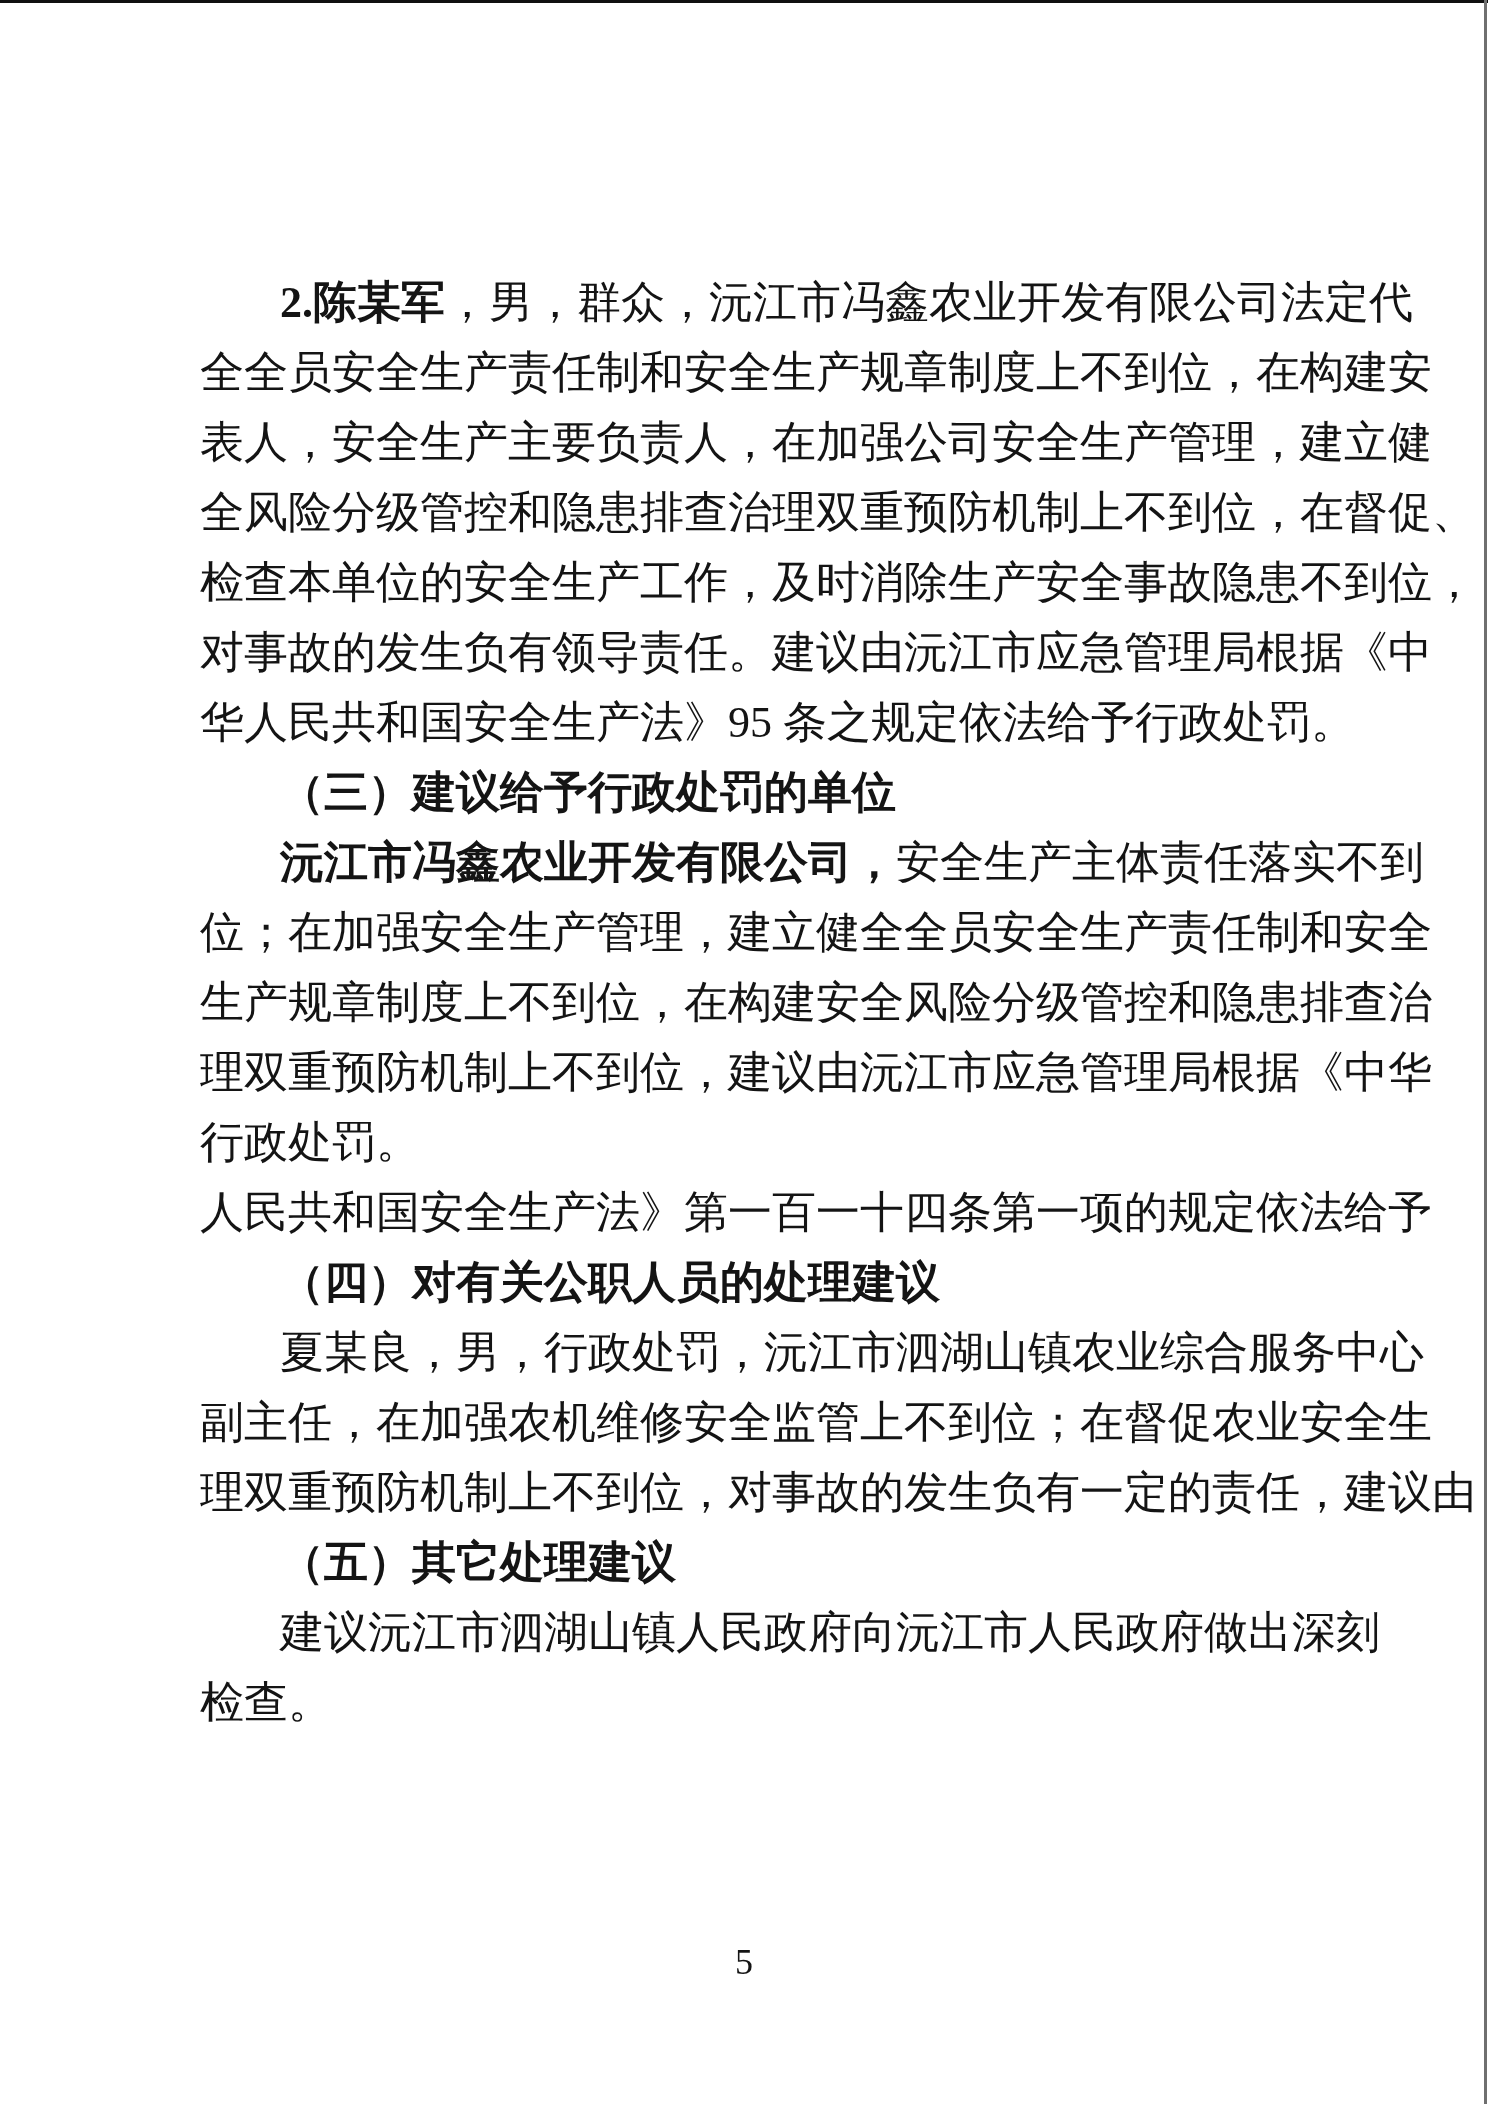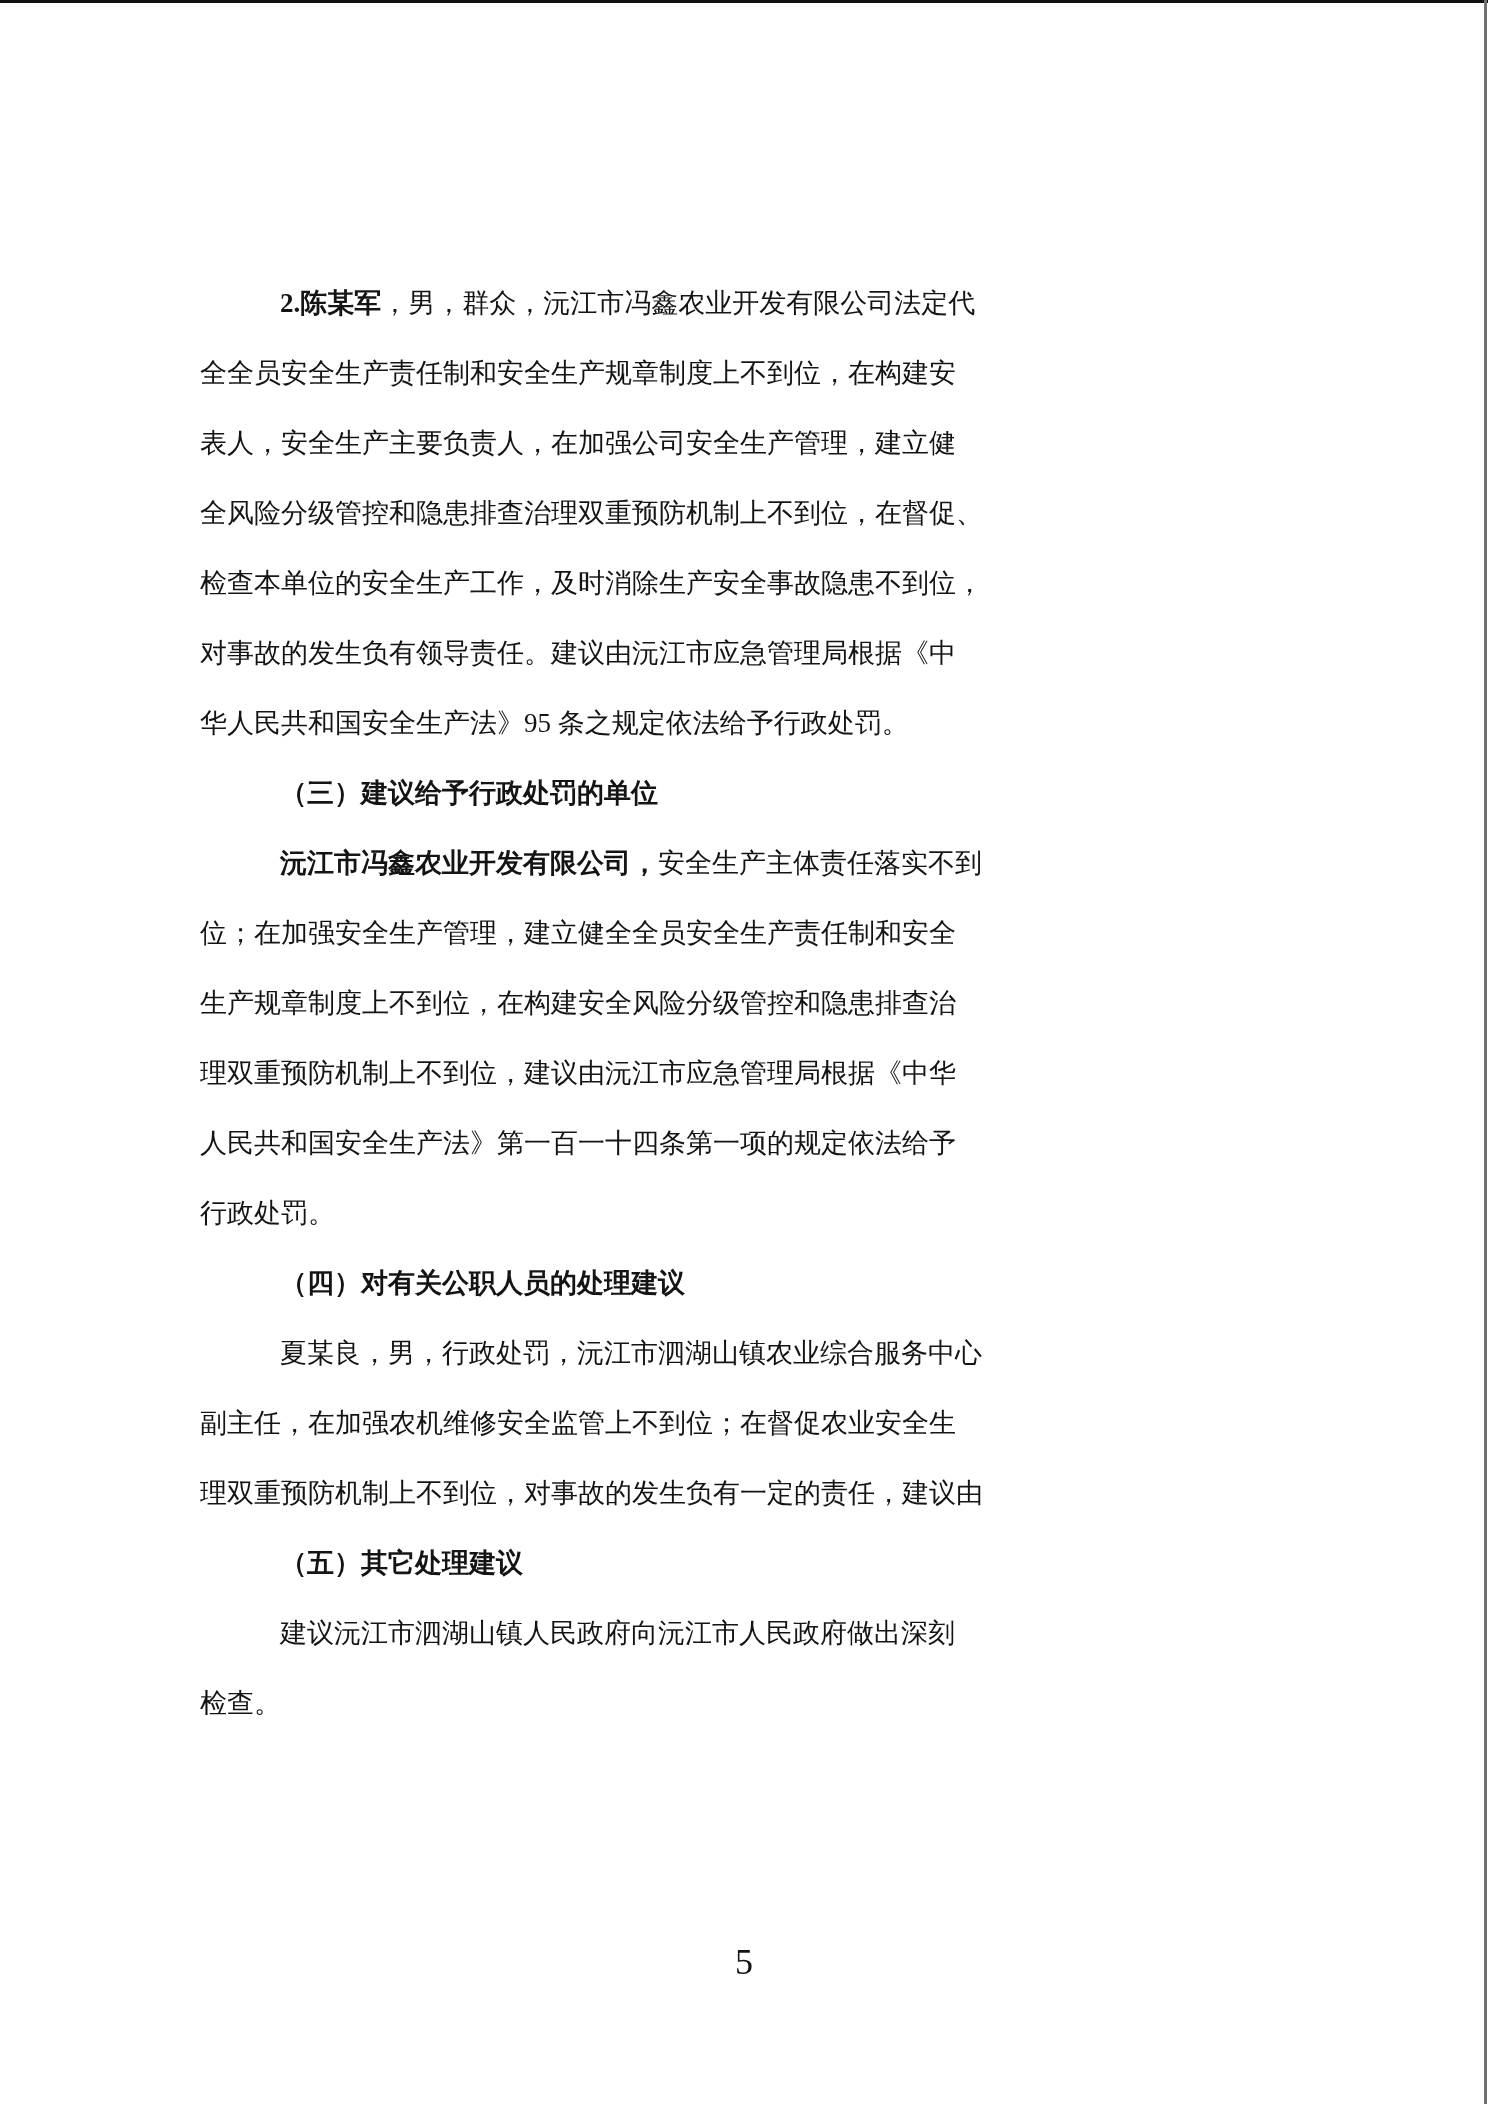--- a/index.html
+++ b/index.html
@@ -24,21 +24,21 @@
     left: 1484px; top: 0;
     width: 3px; height: 100%;
     background: #6f6f6f;
   }
   
   .doc {
     position: absolute;
     left: 200px;
     top: 268px;
     width: 1124px;
-    font-size: 27px;
+    font-size: 44px;
     line-height: 70px;
     font-family: Liberation Serif, serif;
   }
   .block { margin: 0; padding: 0; }
   .line {
     height: 70px;
     line-height: 70px;
     white-space: nowrap;
     text-align: left;
   }
@@ -74,22 +74,22 @@
         <div class="line"><span class="seg">华人民共和国安全生产法》95 条之规定依法给予行政处罚。</span></div>
       </div>
       <div class="block heading">
         <div class="line first"><span class="seg bold">（三）建议给予行政处罚的单位</span></div>
       </div>
       <div class="block paragraph">
         <div class="line first"><span class="seg bold">沅江市冯鑫农业开发有限公司，</span><span class="seg">安全生产主体责任落实不到</span></div>
         <div class="line"><span class="seg">位；在加强安全生产管理，建立健全全员安全生产责任制和安全</span></div>
         <div class="line"><span class="seg">生产规章制度上不到位，在构建安全风险分级管控和隐患排查治</span></div>
         <div class="line"><span class="seg">理双重预防机制上不到位，建议由沅江市应急管理局根据《中华</span></div>
+        <div class="line"><span class="seg">行政处罚。</span></div>
         <div class="line"><span class="seg">人民共和国安全生产法》第一百一十四条第一项的规定依法给予</span></div>
-        <div class="line"><span class="seg">行政处罚。</span></div>
       </div>
       <div class="block heading">
         <div class="line first"><span class="seg bold">（四）对有关公职人员的处理建议</span></div>
       </div>
       <div class="block paragraph">
         <div class="line first"><span class="seg">夏某良，男，行政处罚，沅江市泗湖山镇农业综合服务中心</span></div>
         <div class="line"><span class="seg">副主任，在加强农机维修安全监管上不到位；在督促农业安全生</span></div>
         <div class="line"><span class="seg">理双重预防机制上不到位，对事故的发生负有一定的责任，建议由</span></div>
       </div>
       <div class="block heading">

